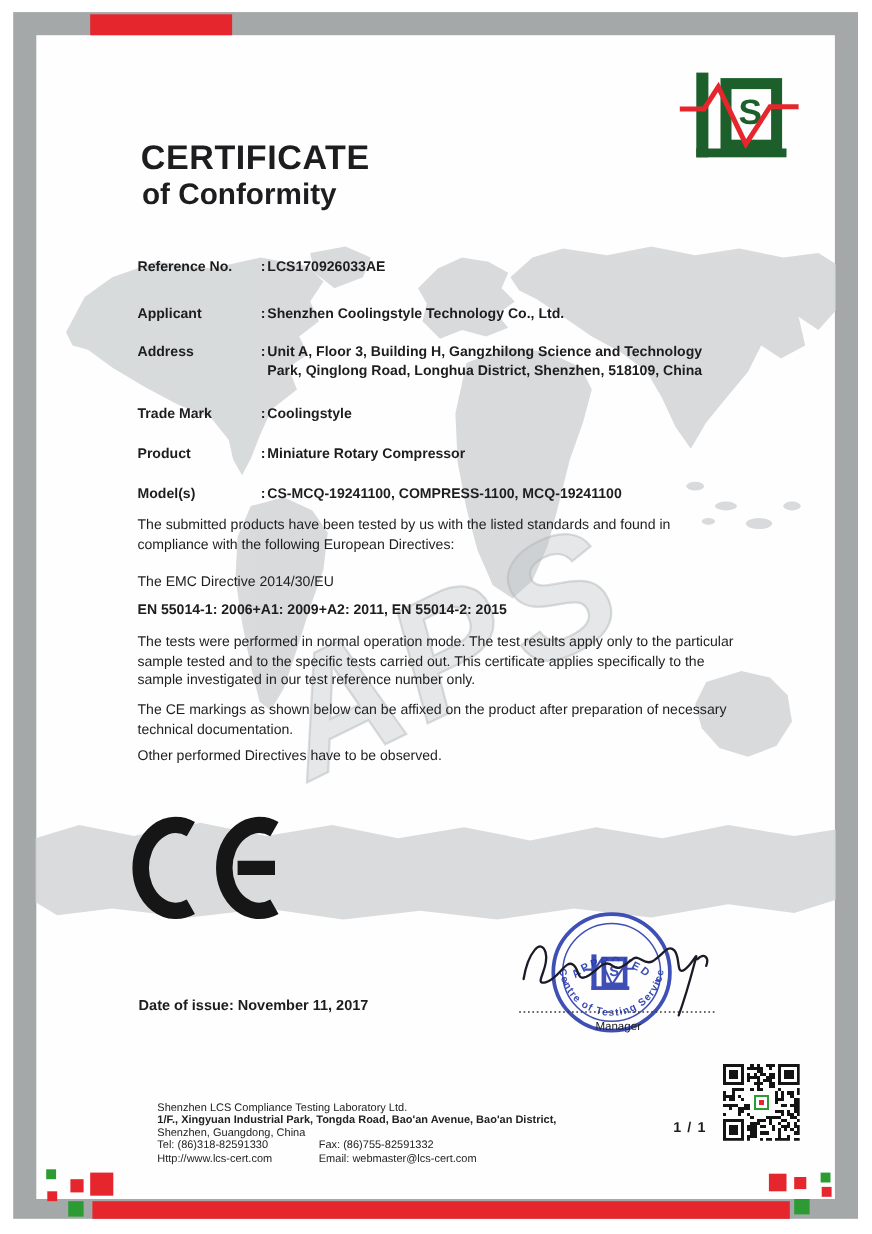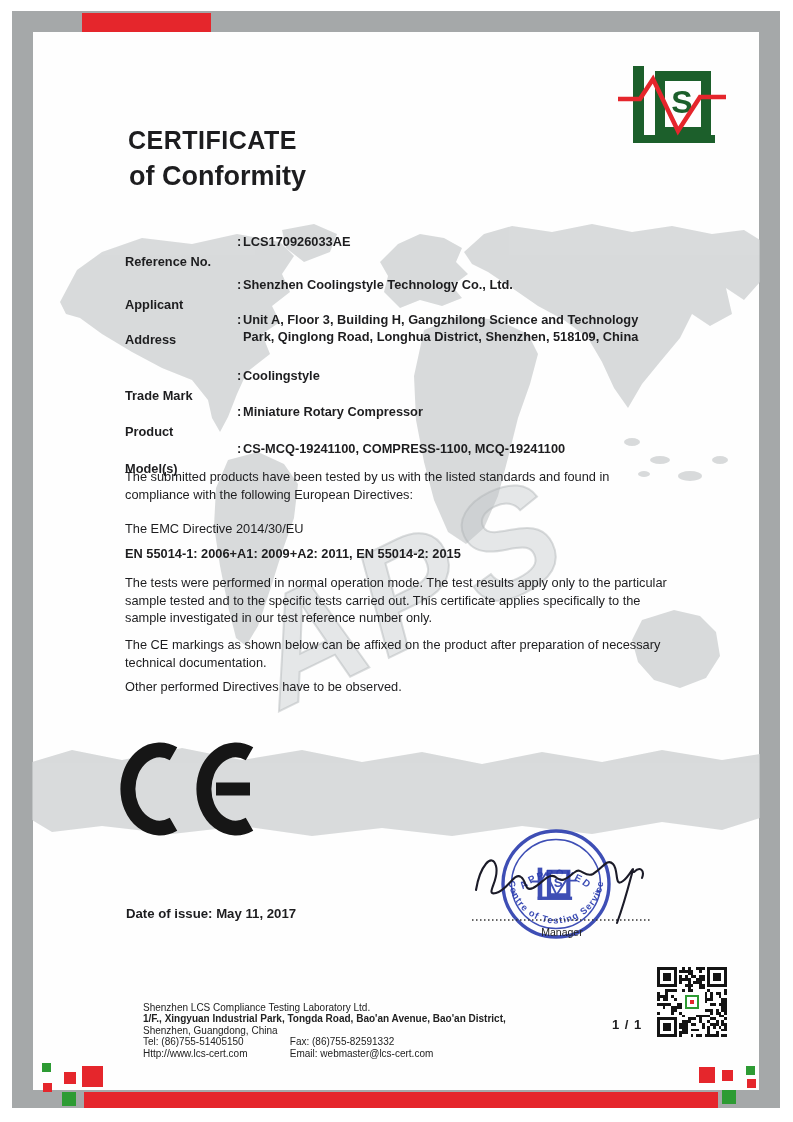--- a/index.html
+++ b/index.html
@@ -11,24 +11,24 @@
   .accent.top{left:82px;top:13px;width:129px;height:19px;}
   .accent.bottom{left:84px;top:1092px;width:634px;height:16px;}
   .sq{position:absolute;}
   .sq.red{background:#e5262c;} .sq.green{background:#2d9b33;}
   .map{position:absolute;left:32px;top:222px;width:728px;height:620px;pointer-events:none;}
   .watermark{position:absolute;left:250px;top:480px;width:430px;height:230px;
              transform:rotate(-26deg);font-size:150px;font-weight:bold;font-style:italic;
              letter-spacing:8px;color:rgba(190,194,196,0.38);-webkit-text-stroke:2px rgba(175,179,181,0.45);
              pointer-events:none;white-space:nowrap;}
   .logo{position:absolute;left:610px;top:55px;width:125px;height:100px;}
-  .title{position:absolute;left:128px;top:126px;font-size:25px;font-weight:bold;letter-spacing:.5px;}
+  .title{position:absolute;left:128px;top:126px;font-size:31px;font-weight:bold;letter-spacing:.5px;}
   .subtitle{position:absolute;left:129px;top:161px;font-size:27px;font-weight:bold;}
   .field{position:absolute;left:125px;width:545px;font-size:12.8px;font-weight:bold;line-height:17px;}
-  .field .lbl{position:absolute;left:0;width:110px;margin-top:20px;}
+  .field .lbl{position:absolute;left:0;width:110px;}
   .field .col{position:absolute;left:112px;}
   .field .val{position:absolute;left:118px;width:412px;}
   .f1{top:233px;} .f2{top:276px;} .f3{top:311px;} .f4{top:367px;} .f5{top:403px;} .f6{top:440px;}
   .para{position:absolute;left:125px;width:545px;font-size:12.8px;line-height:17.5px;}
   .p1{top:468px;} .p2{top:520px;font-weight:normal;} .p3{top:545px;font-weight:bold;}
   .p4{top:574px;} .p5{top:636px;} .p6{top:678px;}
   .ce{position:absolute;left:120px;top:742px;width:140px;height:94px;}
   .date{position:absolute;left:126px;top:906px;font-size:13.2px;font-weight:bold;}
   .stamp{position:absolute;left:466px;top:820px;width:192px;height:135px;}
   .footer{position:absolute;left:143px;top:1002px;font-size:10px;line-height:11.4px;color:#222;}
@@ -119,21 +119,21 @@
   <div class="para p6">Other performed Directives have to be observed.</div>
 
   <svg class="ce" viewBox="0 0 140 94">
     <g fill="none" stroke="#161616" stroke-width="15" stroke-linecap="butt">
       <path d="M53.5,11.7 A32,39 0 1 0 53.5,82.3"></path>
       <path d="M129.5,11.7 A32,39 0 1 0 129.5,82.3"></path>
       <path d="M96,47 L130,47" stroke-width="13"></path>
     </g>
   </svg>
 
-  <div class="date">Date of issue: May 11, 2017</div>
+  <div class="date">Date of issue: November 11, 2017</div>
 
   <svg class="stamp" viewBox="0 0 192 135">
     <g stroke="#2a3cae" fill="none" opacity="0.9">
       <circle cx="90" cy="64" r="53" stroke-width="3.4"></circle>
       <circle cx="90" cy="64" r="44.5" stroke-width="1.4"></circle>
     </g>
     <defs>
       <path id="arcTop" d="M42.2,59.8 A48,48 0 0 0 137.8,59.8"></path>
       <path id="arcBot" d="M46.5,84.3 A48,48 0 0 1 133.5,84.3"></path>
     </defs>
@@ -156,21 +156,21 @@
              C77,63 83,51 91,58 C97,63 102,57 109,52 C115,47 119,58 127,54 C137,48 141,38 147,44
              C153,50 148,68 157,61 C165,55 170,40 165,57 C160,76 155,92 151,103 M168,52 C174,46 179,50 176,58"></path>
     <text x="96" y="116" font-size="10.5" fill="#222" text-anchor="middle">Manager</text>
   </svg>
 
   <div class="footer">
     <div>Shenzhen LCS Compliance Testing Laboratory Ltd.</div>
     <div class="bold">1/F., Xingyuan Industrial Park, Tongda Road, Bao'an Avenue, Bao'an District,</div>
     <div>Shenzhen, Guangdong, China</div>
     <div>
-      <span class="c1">Tel: (86)755-51405150</span>
+      <span class="c1">Tel: (86)318-82591330</span>
       <span>Fax: (86)755-82591332</span>
     </div>
     <div>
       <span class="c1">Http://www.lcs-cert.com</span>
       <span>Email: webmaster@lcs-cert.com</span>
     </div>
   </div>
 
   <svg class="qr" id="qr-svg" viewBox="0 0 25 25" shape-rendering="crispEdges">
       <rect x="0" y="0" width="25" height="25" fill="#fff"></rect>

